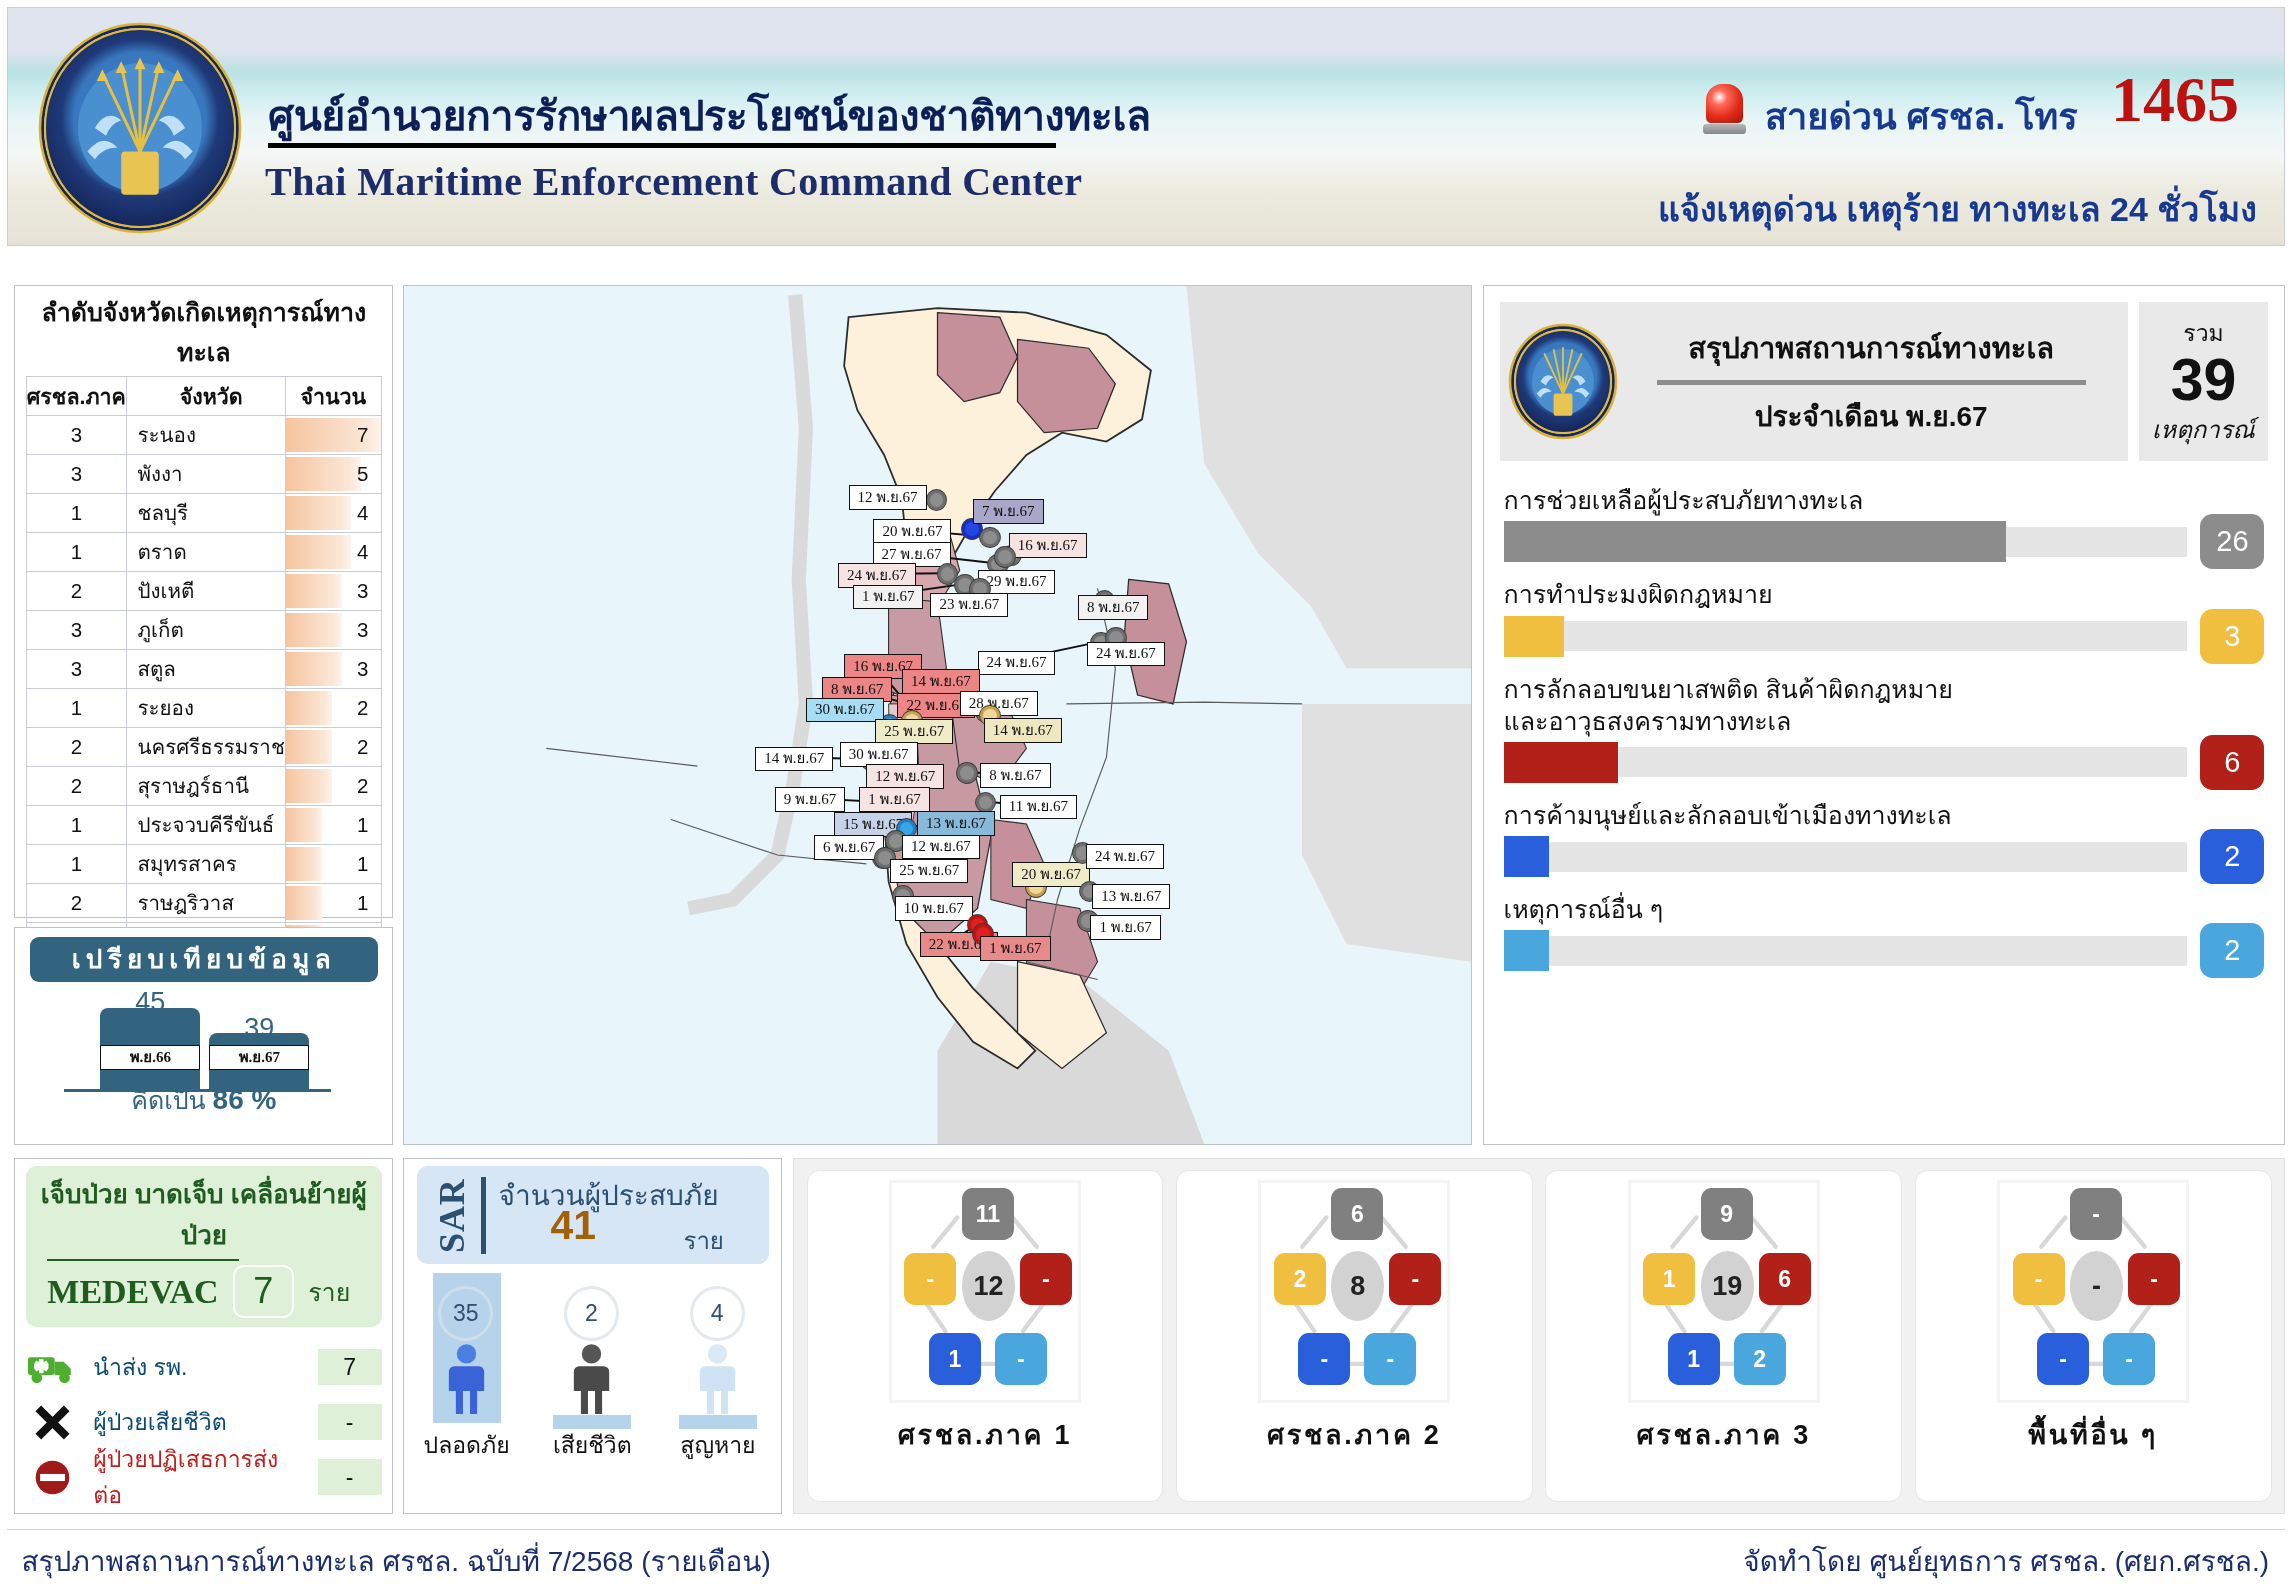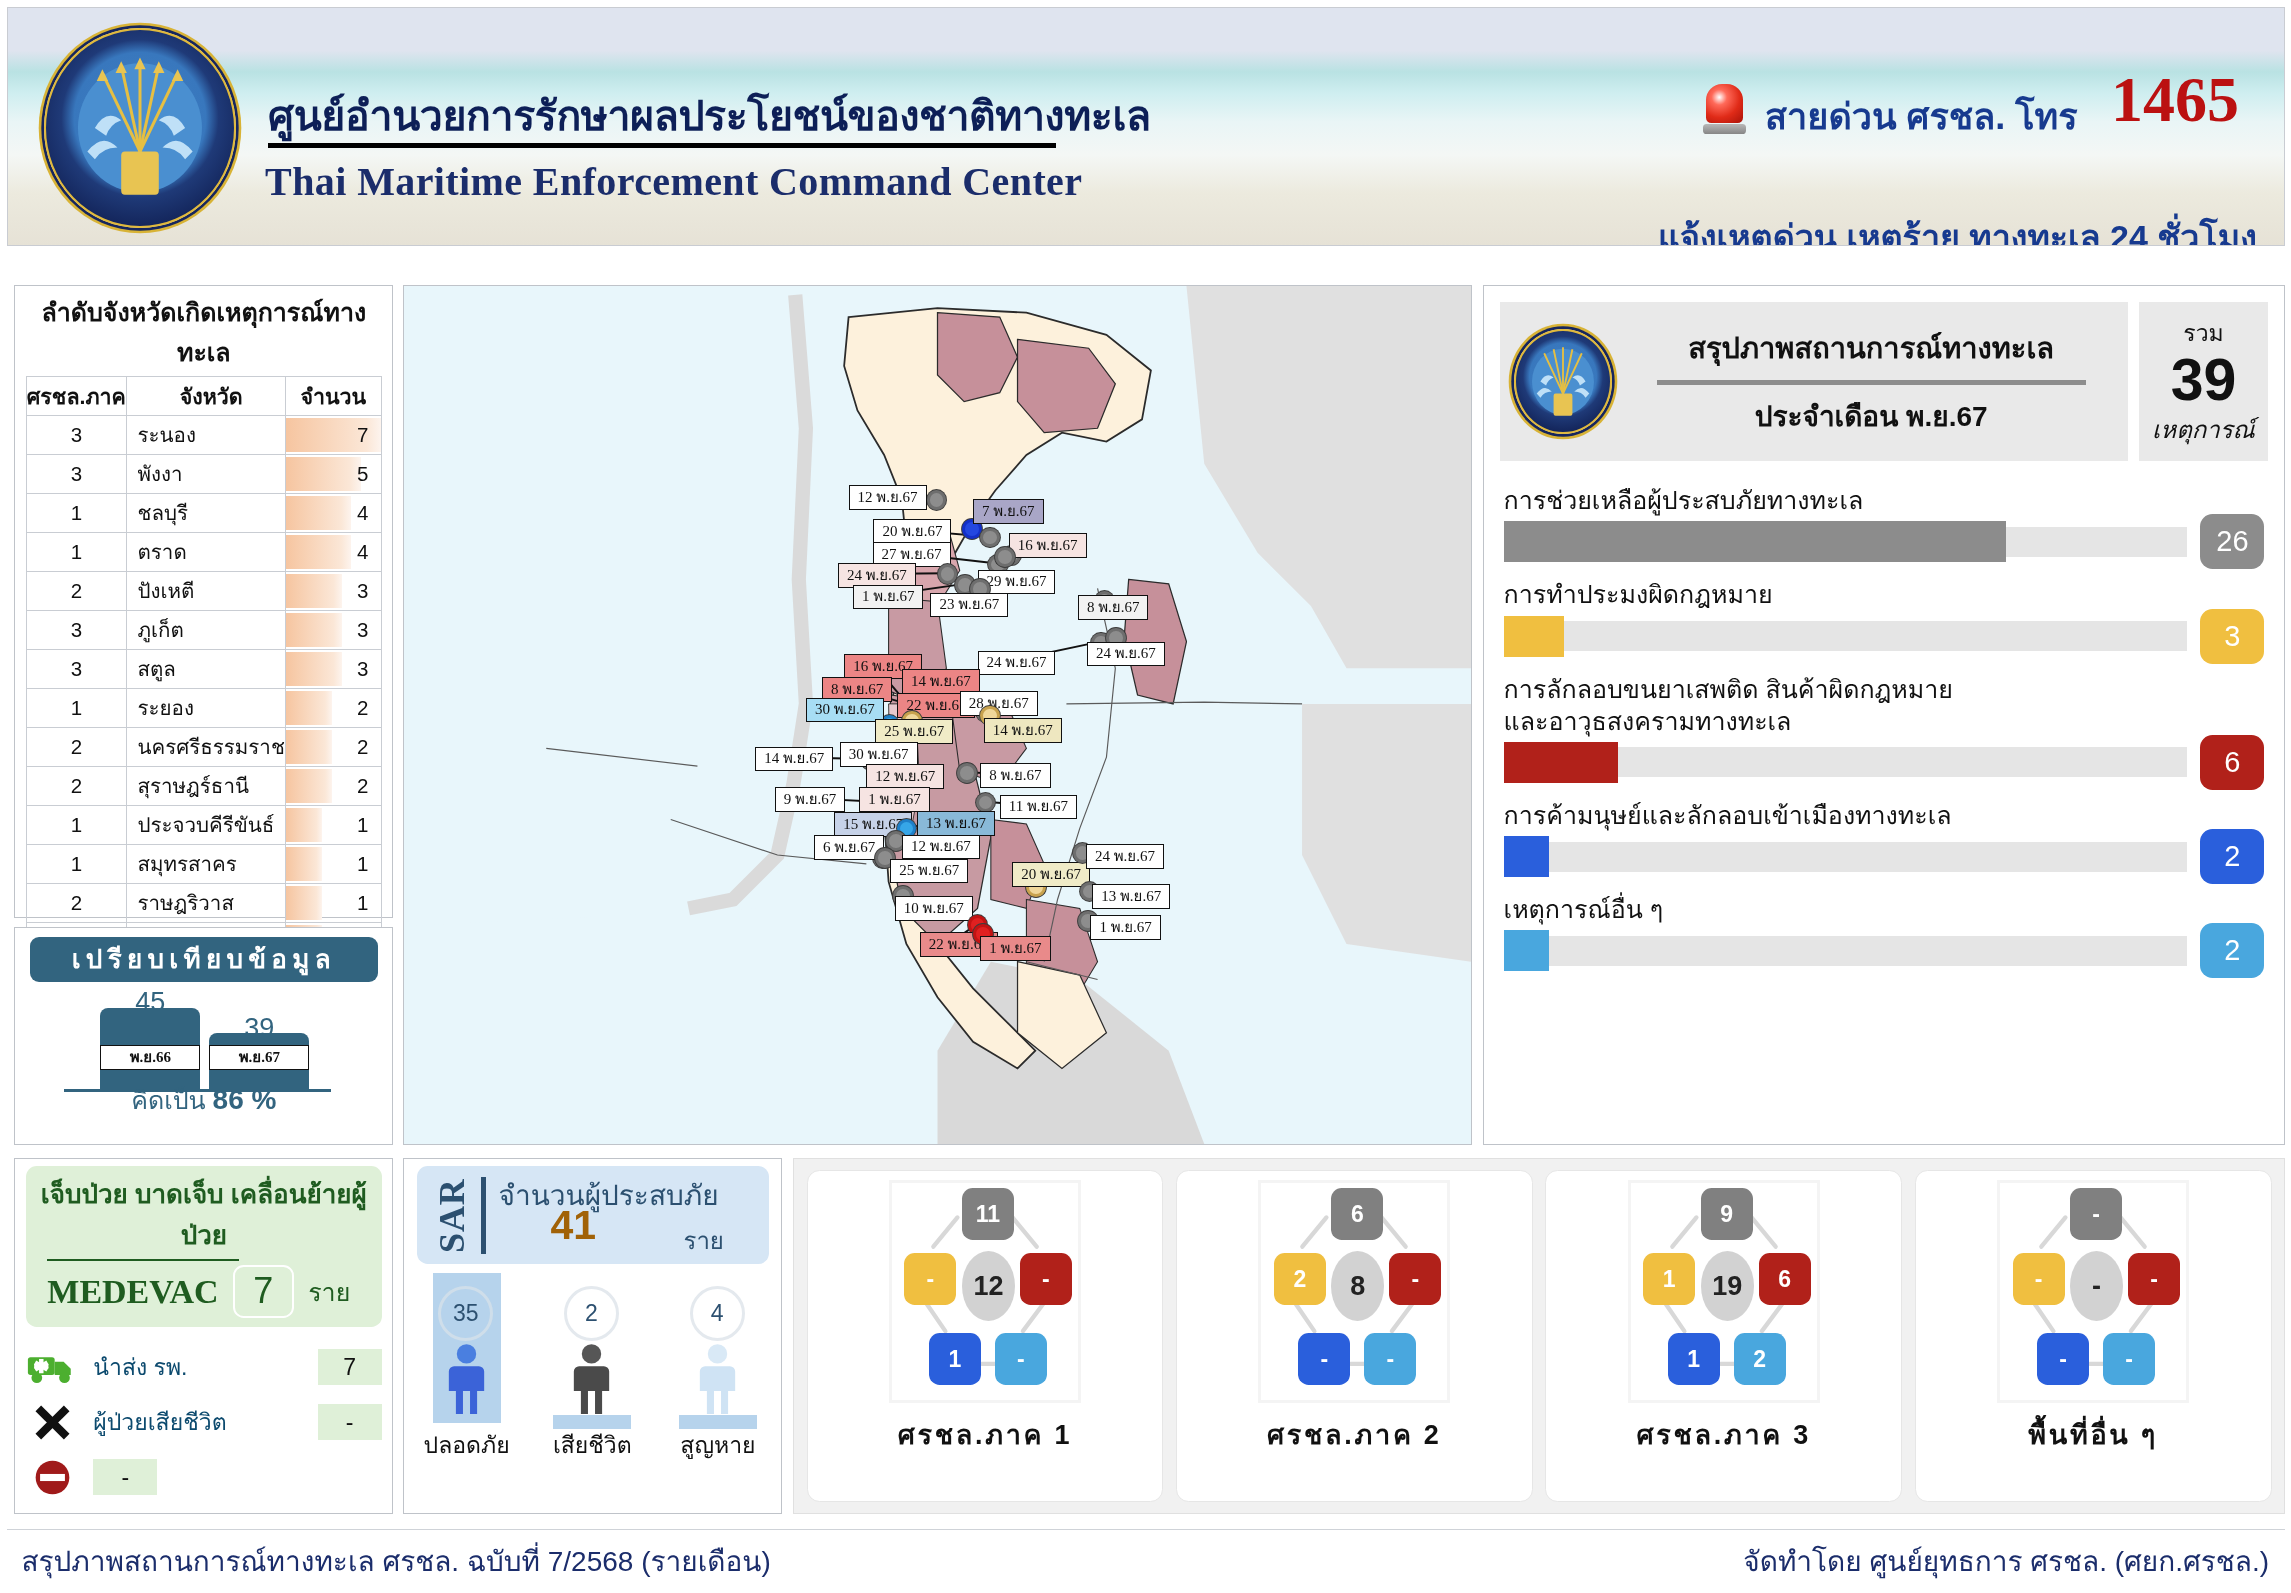--- a/index.html
+++ b/index.html
@@ -69,21 +69,21 @@
     position:absolute; left:1757px; top:80px;
     font-size:36px; color:#173a8f; font-weight:600; white-space:nowrap;
   }
   .hotline-num {
     position:absolute; left:2103px; top:55px;
     font-family:"Liberation Serif", serif;
     font-size:64px; font-weight:bold; color:#bb1111; white-space:nowrap;
   }
   .hotline-sub {
     position:absolute; left:1650px; top:174px;
-    font-size:34px; color:#173a8f; font-weight:600; white-space:nowrap;margin-top:28px;
+    font-size:34px; color:#173a8f; font-weight:600; white-space:nowrap;
   }
 
   
   .panel { position:absolute; background:#fff; border:0.9px solid #bfc3c9; }
 
   #prov-panel { left:14.3px; top:285px; width:379px; height:633px; }
   .prov-title {
     text-align:center; font-size:25px; font-weight:bold; color:#111;
     padding:6.2px 0 3.6px 0;
   }
@@ -449,20 +449,21 @@
         <div class="med-lbl">ผู้ป่วยเสียชีวิต</div>
         <div class="med-v">-</div>
       </div>
       <div class="med-item">
         <div class="med-ico">
           <svg width="39" height="39" viewBox="0 0 44 44">
             <circle cx="22" cy="22" r="19" fill="#a01a1a"></circle>
             <rect x="8" y="18" width="28" height="8" fill="#fff"></rect>
           </svg>
         </div>
+        <div class="med-lbl red">ผู้ป่วยปฏิเสธการส่งต่อ</div>
         <div class="med-v">-</div>
       </div>
     </div>
   </div>
 
   <div class="panel" id="sar-panel">
     <div class="sar-head">
       <div class="sar-abbr">SAR</div>
       <div class="sar-div"></div>
       <div class="sar-t">จำนวนผู้ประสบภัย</div>

